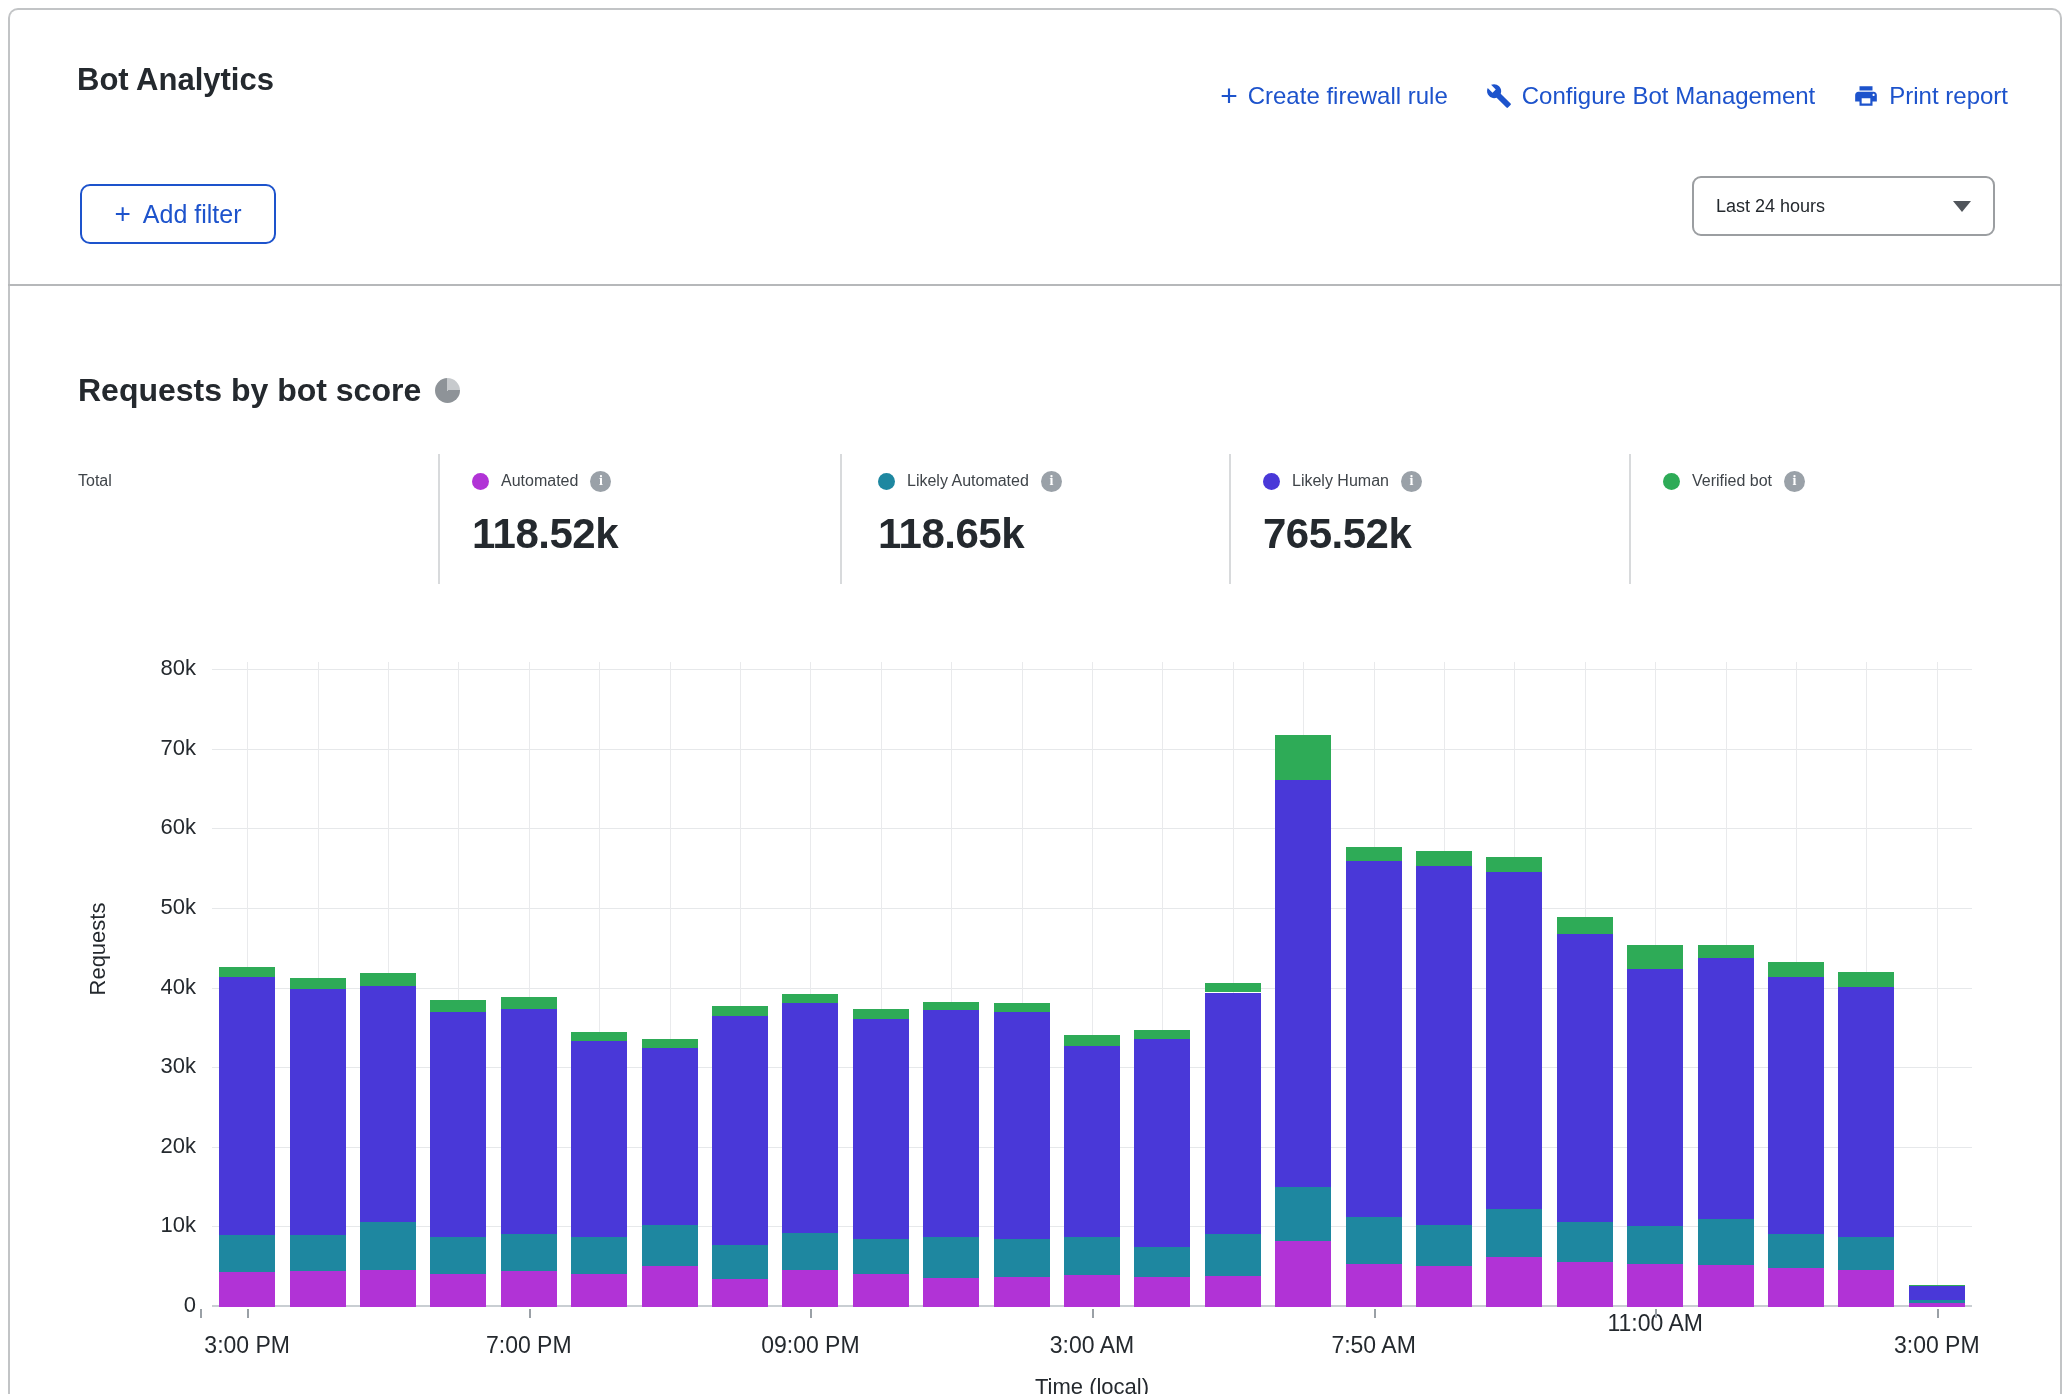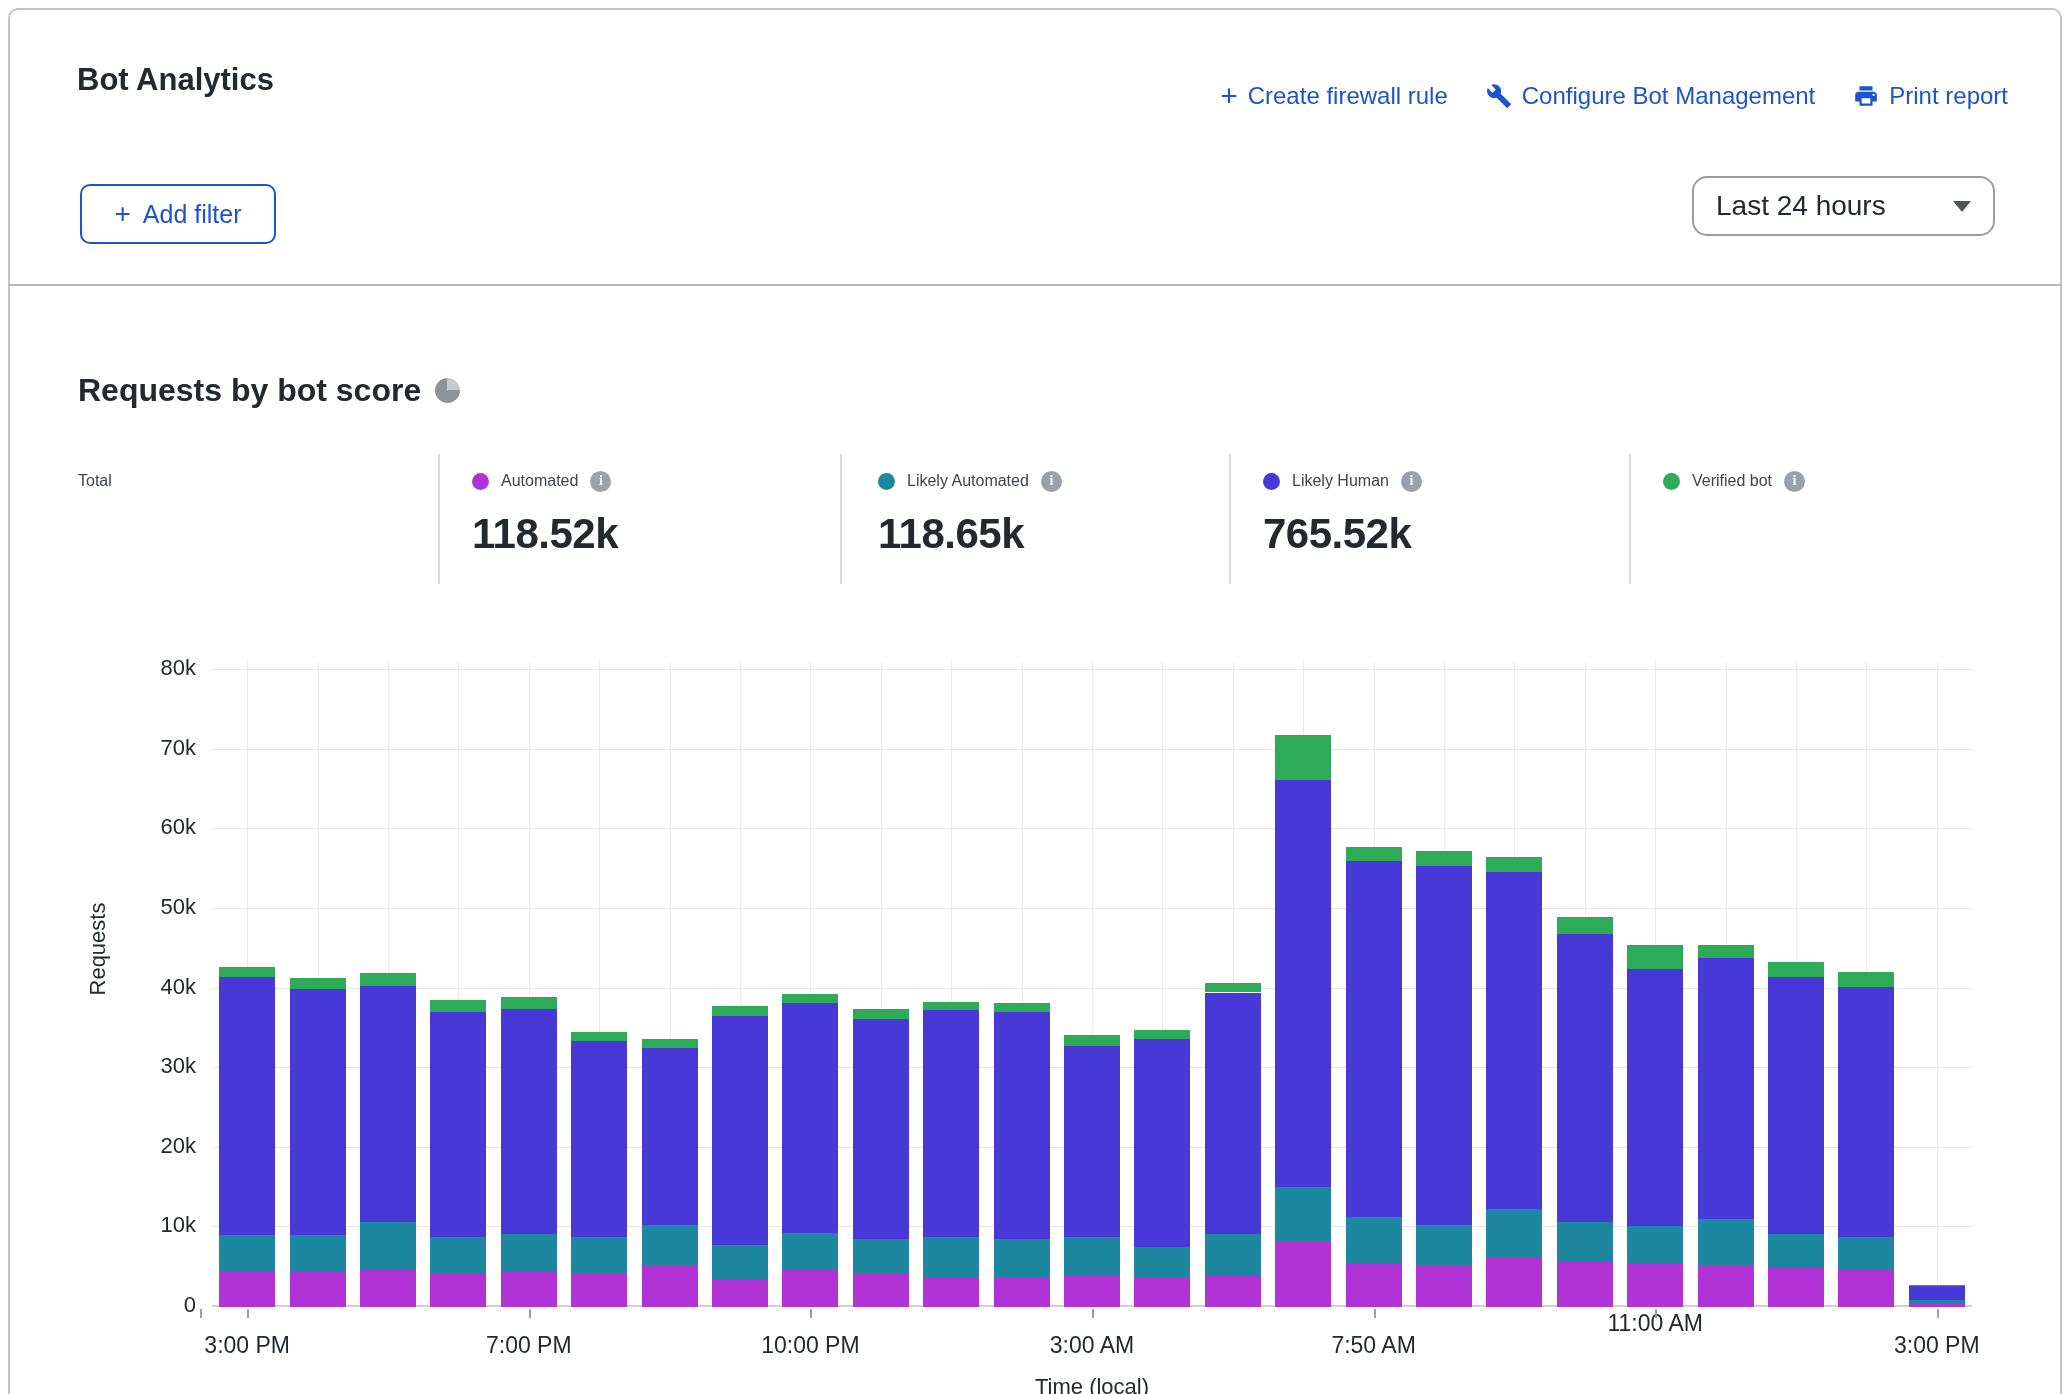--- a/index.html
+++ b/index.html
@@ -13,22 +13,22 @@
   .actions { position:absolute; right:52px; top:72px; display:flex; align-items:center; gap:38px; }
   .action { display:flex; align-items:center; gap:10px; color:#1d53cc; font-size:24px; cursor:pointer; }
   .action svg { display:block; }
   .plus-glyph { font-size:30px; font-weight:500; line-height:24px; }
   .add-filter { position:absolute; left:70px; top:174px; width:196px; height:60px;
     border:2px solid #1d53cc; border-radius:10px; background:#fff; color:#1d53cc;
     font-size:25px; display:flex; align-items:center; justify-content:center; gap:12px; cursor:pointer;
     font-family:inherit; }
   .add-filter .plus-glyph { font-size:28px; }
   .timerange { position:absolute; left:1682px; top:166px; width:303px; height:60px;
-    border:2px solid #9b9ea1; border-radius:15px; background:#fff; display:flex;
-    align-items:center; padding:0 22px; font-size:28px; color:#24292e; cursor:pointer; }
+    border:2px solid #9b9ea1; border-radius:9px; background:#fff; display:flex;
+    align-items:center; padding:0 22px; font-size:18px; color:#24292e; cursor:pointer; }
   .timerange .caret { margin-left:auto; width:0; height:0; border-left:9px solid transparent;
     border-right:9px solid transparent; border-top:11px solid #50555b; }
   .hdivider { position:absolute; left:-2px; top:274px; width:2054px; height:2px; background:#b6b8ba; }
   
   .section-title { position:absolute; left:68px; top:362px; display:flex; align-items:center; gap:14px; }
   .section-title .txt { font-size:32px; font-weight:700; color:#24292e; }
   .pie-icon { width:25px; height:25px; border-radius:50%;
     background:conic-gradient(#c7cacd 0deg 88deg, #8e9398 88deg 360deg); }
   
   .stats { position:absolute; left:68px; top:444px; right:52px; height:130px; display:flex; }
@@ -284,21 +284,21 @@
       <div class="bar-seg" title="2:00 PM — Likely Human: 31,450" style="left: 1626.4px; width: 56px; bottom: 69.6719px; height: 250.421px; background: rgb(73, 56, 216);"></div>
       <div class="bar-seg" title="2:00 PM — Verified bot: 1,900" style="left: 1626.4px; width: 56px; bottom: 320.092px; height: 15.1288px; background: rgb(46, 171, 87);"></div>
       <div class="bar-seg" title="3:00 PM — Automated: 500" style="left: 1696.8px; width: 56px; bottom: 0px; height: 3.98125px; background: rgb(177, 51, 214);"></div>
       <div class="bar-seg" title="3:00 PM — Likely Automated: 350" style="left: 1696.8px; width: 56px; bottom: 3.98125px; height: 2.78688px; background: rgb(30, 135, 160);"></div>
       <div class="bar-seg" title="3:00 PM — Likely Human: 1,850" style="left: 1696.8px; width: 56px; bottom: 6.76812px; height: 14.7306px; background: rgb(73, 56, 216);"></div>
       <div class="bar-seg" title="3:00 PM — Verified bot: 100" style="left: 1696.8px; width: 56px; bottom: 21.4988px; height: 0.79625px; background: rgb(46, 171, 87);"></div>
       <div class="xlab" style="left: 35.2px; top: 670px;">3:00 PM</div>
       <div class="tick" style="left: 35.2px; top: 647px;"></div>
       <div class="xlab" style="left: 316.8px; top: 670px;">7:00 PM</div>
       <div class="tick" style="left: 316.8px; top: 647px;"></div>
-      <div class="xlab" style="left: 598.4px; top: 670px;">10:00 PM</div>
+      <div class="xlab" style="left: 598.4px; top: 670px;">09:00 PM</div>
       <div class="tick" style="left: 598.4px; top: 647px;"></div>
       <div class="xlab" style="left: 880px; top: 670px;">3:00 AM</div>
       <div class="tick" style="left: 880px; top: 647px;"></div>
       <div class="xlab" style="left: 1161.6px; top: 670px;">7:50 AM</div>
       <div class="tick" style="left: 1161.6px; top: 647px;"></div>
       <div class="xlab" style="left: 1443.2px; top: 648px;">11:00 AM</div>
       <div class="tick" style="left: 1443.2px; top: 647px;"></div>
       <div class="xlab" style="left: 1724.8px; top: 670px;">3:00 PM</div>
       <div class="tick" style="left: 1724.8px; top: 647px;"></div>
       <div class="tick" style="left: -12px; top: 647px;"></div>

